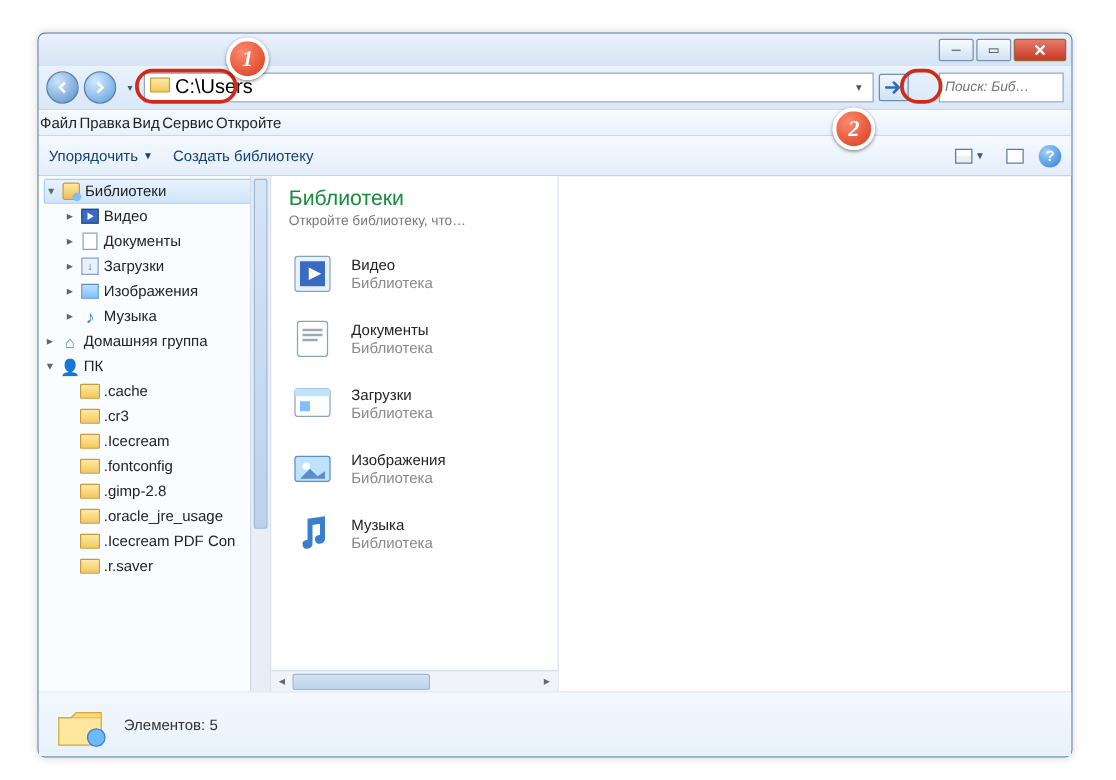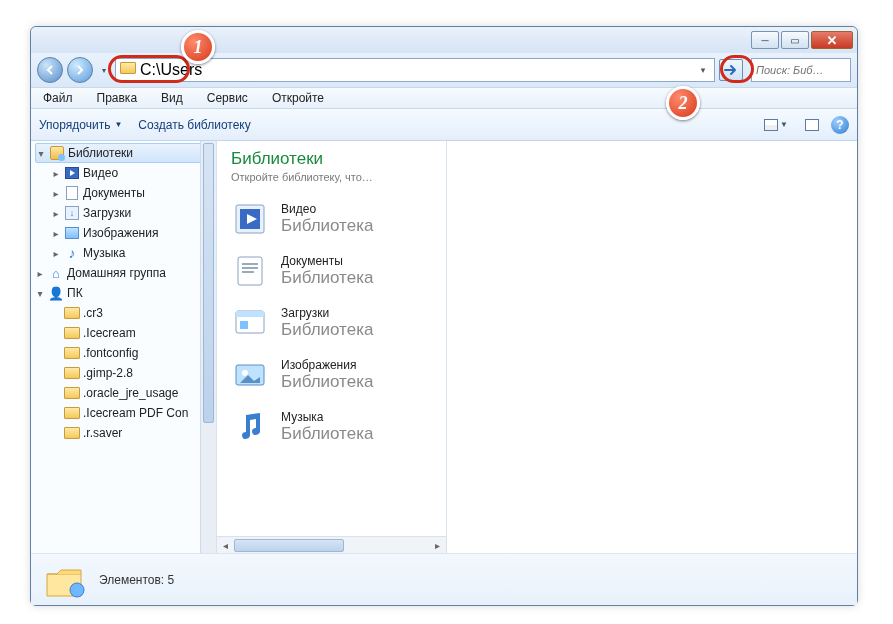--- a/index.html
+++ b/index.html
@@ -13,25 +13,25 @@
 .navrow { height: 34px; background: linear-gradient(#e9f2fc,#dae8f8); display: flex; align-items: center; padding: 0 6px; gap: 4px; }
 .navbtn { width: 26px; height: 26px; border-radius: 50%; background: radial-gradient(circle at 35% 30%,#cde4fa,#7aa8da 70%,#4a7cb5); border: 1px solid #5a80aa; display: flex; align-items: center; justify-content: center; color: #fff; font-size: 12px; }
 .navbtn.fwd { background: radial-gradient(circle at 35% 30%,#cfeaff,#7fb4e6 70%,#5289c1); }
 .navdrop { width: 14px; height: 20px; display: flex; align-items: center; justify-content: center; color: #456; font-size: 8px; }
 .address { flex: 1; height: 24px; background: #fff; border: 1px solid #8fa7c4; display: flex; align-items: center; padding: 0 4px; overflow: hidden; }
 .address .ficon { width: 16px; height: 16px; margin-right: 4px; display: inline-flex; }
 .address input { flex: 1; border: 0; outline: 0; font-size: 16px; background: transparent; }
 .address .dropbtn { width: 14px; text-align: center; color: #555; font-size: 9px; }
 .gobtn { width: 24px; height: 22px; border: 1px solid #6d8db2; background: linear-gradient(#f0f7ff,#cfe2f6); border-radius: 2px; display: flex; align-items: center; justify-content: center; }
 .gobtn svg { display: block; }
-.search { width: 100px; height: 24px; background: #fff; border: 1px solid #8fa7c4; display: flex; align-items: center; padding: 0 4px; gap: 4px; margin-left: 4px; }
+.search { width: 100px; height: 24px; background: #fff; border: 1px solid #8fa7c4; display: flex; align-items: center; padding: 0 4px; gap: 4px; margin-left: 20px; }
 .search input { flex: 1; border: 0; outline: 0; font-size: 11px; font-style: italic; color: #888; background: transparent; }
 
 .menubar { height: 22px; background: linear-gradient(#f7fbff,#e8f1fb); display: flex; border-top: 1px solid #c9d9ec; border-bottom: 1px solid #c9d9ec; }
-.menubar > div { padding: 3px 12px; font-size: 12px; color: #222; }
+.menubar > div { padding: 3px 1px; font-size: 12px; color: #222; }
 
 .toolbar { height: 32px; background: linear-gradient(#f5faff,#e4eefb); display: flex; align-items: center; padding: 0 8px; justify-content: space-between; border-bottom: 1px solid #c3d5ea; }
 .toolbar-left { display: flex; gap: 16px; align-items: center; }
 .tbtn { color: #14407a; font-size: 12px; display: flex; align-items: center; gap: 4px; }
 .tbtn .tri { font-size: 8px; color: #14407a; }
 .toolbar-right { display: flex; gap: 8px; align-items: center; }
 .ticon { width: 22px; height: 20px; border: 1px solid transparent; display: flex; align-items: center; justify-content: center; }
 .ticon .box { width: 14px; height: 12px; border: 1px solid #5a7aa8; background: #fff; }
 .ticon.view { width: 34px; }
 .ticon.view .grid { width: 14px; height: 12px; background: linear-gradient(#fff 50%,#eee 50%); border: 1px solid #5a7aa8; position: relative; }
@@ -50,21 +50,21 @@
 .ind1 { padding-left: 16px; }
 
 .content { width: 230px; border-right: 1px solid #d8e2ef; background: #fff; display: flex; flex-direction: column; overflow: hidden; }
 .chead { padding: 8px 14px 4px; }
 .chead h1 { font-size: 17px; font-weight: normal; color: #1a8a3f; }
 .chead .sub { font-size: 11px; color: #7a7a7a; margin-top: 2px; }
 .clist { flex: 1; overflow: hidden; padding: 6px 0; }
 .citem { display: flex; align-items: center; height: 52px; padding: 0 12px; gap: 10px; }
 .citem .big { width: 42px; height: 42px; display: flex; align-items: center; justify-content: center; }
 .citem .txt .nm { font-size: 12px; color: #222; }
-.citem .txt .ty { font-size: 17px; color: #8a8a8a; }
+.citem .txt .ty { font-size: 12px; color: #8a8a8a; }
 .hsb { height: 17px; background: #f0f3f8; border-top: 1px solid #d8e2ef; display: flex; align-items: center; }
 .hsb .ar { width: 17px; text-align: center; color: #666; font-size: 10px; }
 .hsb .track { flex: 1; height: 15px; position: relative; }
 .hsb .th { position: absolute; left: 0; top: 1px; height: 13px; width: 110px; background: linear-gradient(#d7e4f4,#bcd2eb); border: 1px solid #9cb8d8; border-radius: 2px; }
 
 .preview { flex: 1; background: #fff; display: flex; align-items: center; justify-content: center; padding: 0 20px; }
 .preview p { font-size: 12px; color: #555; text-align: center; }
 
 .status { height: 52px; border-top: 1px solid #dbe5f1; background: linear-gradient(#f3f8fe,#e8f1fb); display: flex; align-items: center; padding: 0 12px; gap: 10px; }
 .status .sicon { width: 46px; height: 40px; }
@@ -208,20 +208,27 @@
         <div class="trow">
             <span class="exp">▾</span>
             <span class="ico i-user">👤</span>
             <span>ПК</span>
           </div>
         <div class="trow ind1">
             <span class="exp"></span>
             <span class="ico">
               <span class="i-folder"></span>
             </span>
+            <span>.cache</span>
+          </div>
+        <div class="trow ind1">
+            <span class="exp"></span>
+            <span class="ico">
+              <span class="i-folder"></span>
+            </span>
             <span>.cr3</span>
           </div>
         <div class="trow ind1">
             <span class="exp"></span>
             <span class="ico">
               <span class="i-folder"></span>
             </span>
             <span>.Icecream</span>
           </div>
         <div class="trow ind1">

